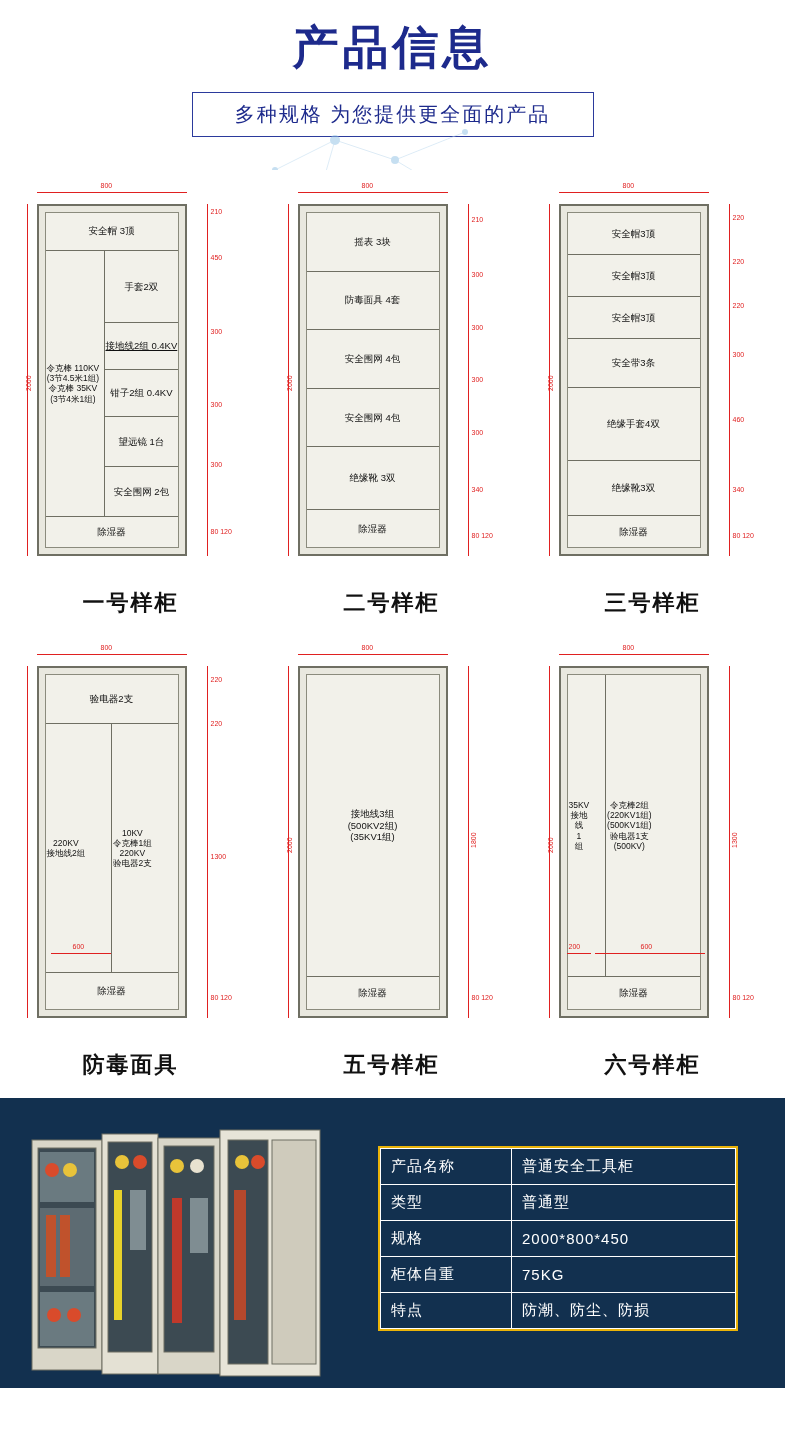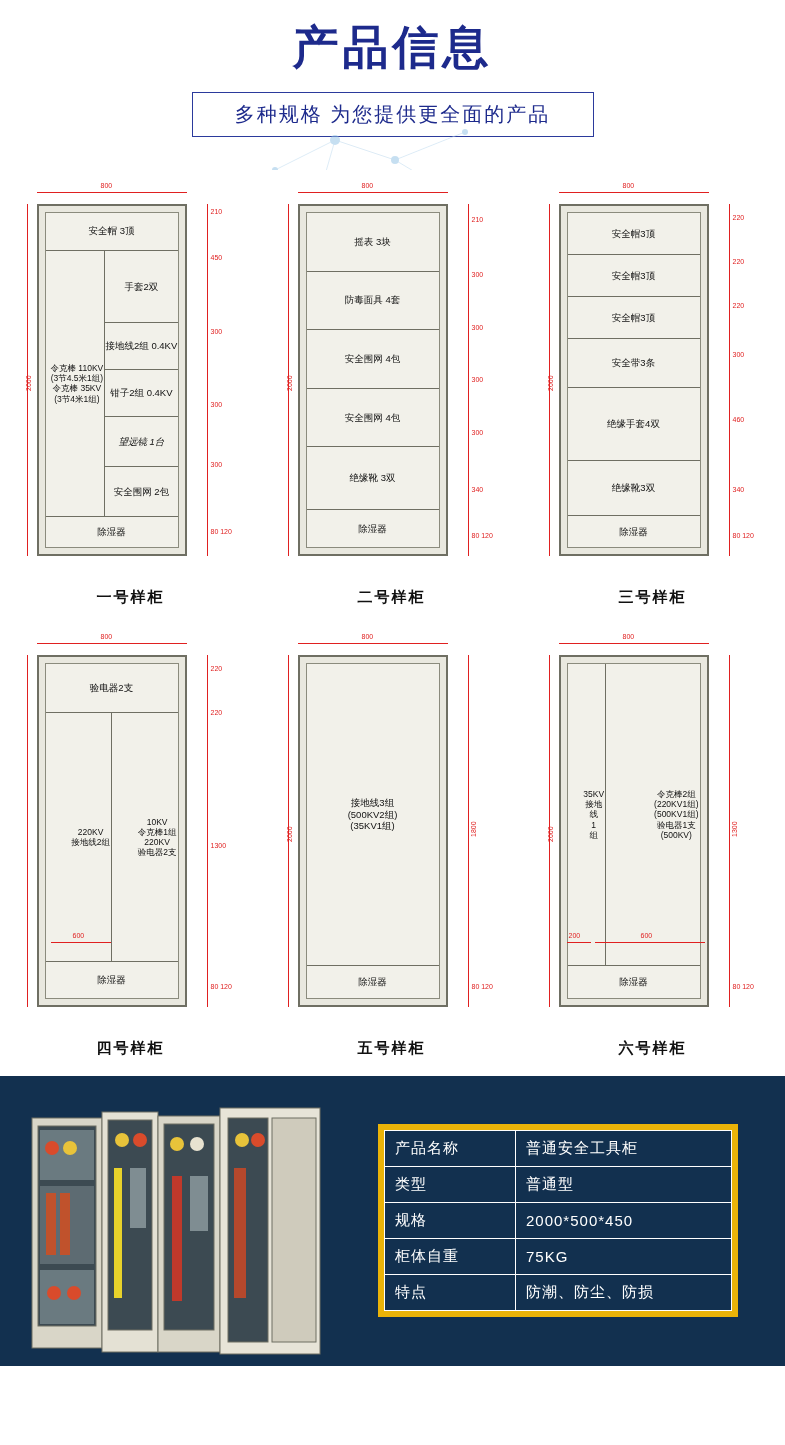--- a/index.html
+++ b/index.html
@@ -50,21 +50,21 @@
   }
   .cell{
     width:261px;
     box-sizing:border-box;
     display:flex;
     flex-direction:column;
     align-items:center;
     padding-top:6px;
   }
   .cellcap{
-    font-size:15px;
+    font-size:22px;
     font-weight:bold;
     letter-spacing:2px;
     margin-top:12px;
     margin-bottom:14px;
     color:#111;
   }
   .draw{
     position:relative;
     width:240px;
     height:400px;
@@ -104,21 +104,21 @@
     color:#111;
     box-sizing:border-box;
     position:relative;
   }
   .row:last-child{border-bottom:none;}
   .row.split{padding:0;}
   .colL,.colR{
     height:100%;
     display:flex;
     align-items:center;
-    justify-content:flex-end;
+    justify-content:flex-start;
     text-align:center;
     font-size:8.5px;
     line-height:1.2;
     box-sizing:border-box;
     padding:0 1px;
   }
   .colL{border-right:1px solid #6f6f63;}
   
   .dim{
     position:absolute;
@@ -153,21 +153,21 @@
   }
   .photo{
     position:absolute;
     left:22px;top:22px;
     width:320px;height:270px;
   }
   .spec{
     position:absolute;
     left:378px;top:48px;
     width:360px;
-    border:6px solid #eab308;
+    border:2px solid #eab308;
     box-sizing:border-box;
   }
   .spec table{
     border-collapse:collapse;
     width:100%;
   }
   .spec td{
     border:1px solid #ffffff;
     color:#ffffff;
     font-size:15px;
@@ -221,23 +221,23 @@
         <div class="cab-inner"></div>
         <div class="rows">
           <div class="row" style="flex:11">安全帽 3顶</div>
           <div class="row split" style="flex:80">
             <div class="colL" style="flex:44;white-space:pre-line;">令克棒 110KV
 (3节4.5米1组)
 令克棒 35KV
 (3节4米1组)</div>
             <div class="colR" style="flex:56;flex-direction:column;padding:0;">
               <div class="row" style="flex:22;width:100%;">手套2双</div>
-              <div class="row" style="flex:14;width:100%;">接地线2组 0.4KV</div>
+              <div class="row" style="flex:14;width:100%;text-decoration:underline;">接地线2组 0.4KV</div>
               <div class="row" style="flex:14;width:100%;">钳子2组 0.4KV</div>
-              <div class="row" style="flex:15;width:100%;font-style:italic;">望远镜 1台</div>
+              <div class="row" style="flex:15;width:100%;">望远镜 1台</div>
               <div class="row" style="flex:15;width:100%;">安全围网 2包</div>
             </div>
           </div>
           <div class="row" style="flex:9">除湿器</div>
         </div>
       </div>
       <div class="vline" style="left:196px;top:28px;height:352px;"></div>
       <div class="dim" style="left:200px;top:32px;">210</div>
       <div class="dim" style="left:200px;top:78px;">450</div>
       <div class="dim" style="left:200px;top:152px;">300</div>
@@ -328,21 +328,21 @@
         </div>
       </div>
       <div class="hline" style="left:40px;top:315px;width:60px;"></div>
       <div class="dim" style="left:62px;top:305px;">600</div>
       <div class="vline" style="left:196px;top:28px;height:352px;"></div>
       <div class="dim" style="left:200px;top:38px;">220</div>
       <div class="dim" style="left:200px;top:82px;">220</div>
       <div class="dim" style="left:200px;top:215px;">1300</div>
       <div class="dim" style="left:200px;top:356px;">80 120</div>
     </div>
-    <div class="cellcap">四号样柜</div>
+    <div class="cellcap">防毒面具</div>
   </div>
 
   <div class="cell">
     <div class="draw">
       <div class="hline" style="left:26px;top:16px;width:150px;"></div>
       <div class="dim" style="left:90px;top:6px;">800</div>
       <div class="vline" style="left:16px;top:28px;height:352px;"></div>
       <div class="dimlabel-v" style="left:14px;top:215px;">2000</div>
       <div class="cab">
         <div class="cab-inner"></div>
@@ -443,21 +443,21 @@
           <tr>
         <td class="k">产品名称</td>
         <td>普通安全工具柜</td>
       </tr>
       <tr>
         <td class="k">类型</td>
         <td>普通型</td>
       </tr>
       <tr>
         <td class="k">规格</td>
-        <td>2000*500*450</td>
+        <td>2000*800*450</td>
       </tr>
       <tr>
         <td class="k">柜体自重</td>
         <td>75KG</td>
       </tr>
       <tr>
         <td class="k">特点</td>
         <td>防潮、防尘、防损</td>
       </tr>
     </tbody>

